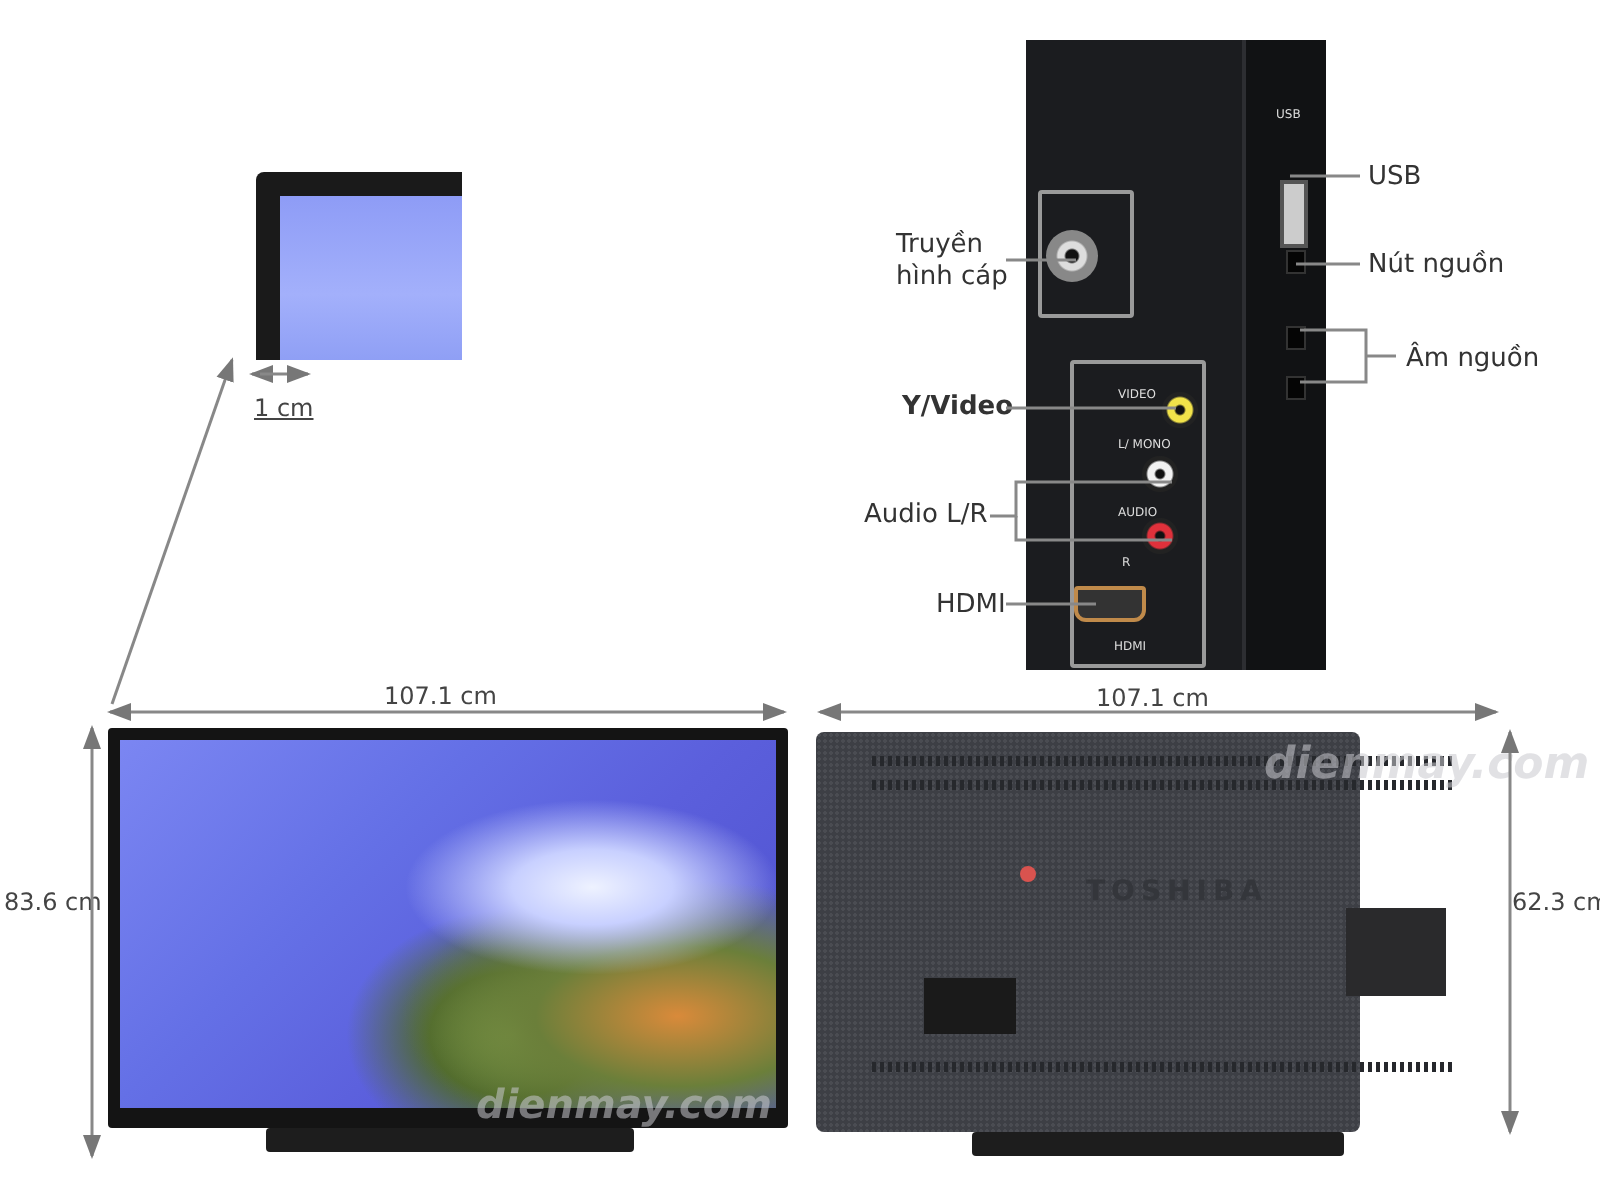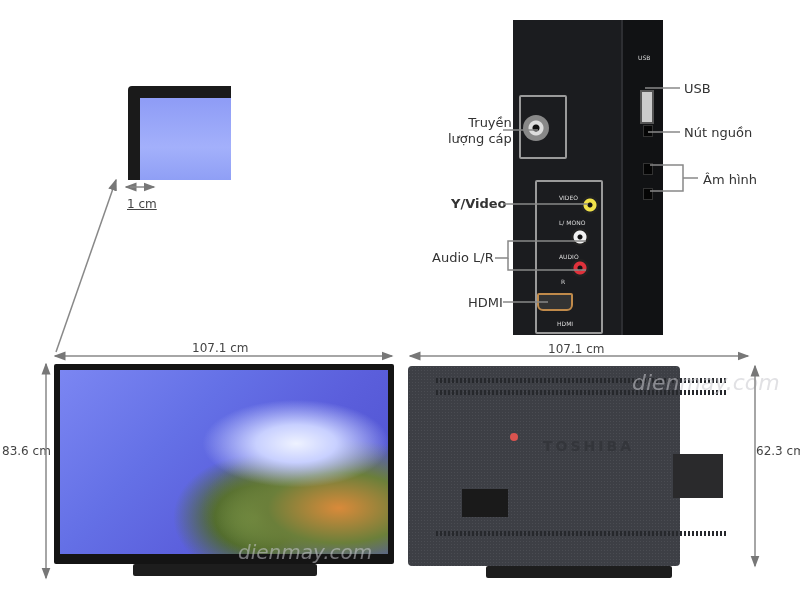--- a/index.html
+++ b/index.html
@@ -34,21 +34,21 @@
                background-image: radial-gradient(#4a4c52 1px, transparent 1px);
                background-size: 3px 3px; }
     .tv-back .vent { position: absolute; height: 5px; background: repeating-linear-gradient(90deg, #26282c 0 2px, transparent 2px 4px); }
     .tv-back .brand { position: absolute; left: 135px; top: 72px; font-size: 14px; font-weight: bold;
                       letter-spacing: 3px; color: #34363b; }
     .tv-back .sticker { position: absolute; left: 54px; top: 123px; width: 46px; height: 28px; background: #1a1a1a; }
     .tv-back .red-dot { position: absolute; left: 102px; top: 67px; width: 8px; height: 8px; border-radius: 50%; background: #d9534f; }
     .tv-back .port-panel { position: absolute; left: 265px; top: 88px; width: 50px; height: 44px; background: #2a2a2c; }
     .stand-back { left: 486px; top: 566px; width: 186px; height: 12px; background: #1d1d1d; border-radius: 2px; }
 
-    .watermark { font-size: 20px; font-style: italic; font-weight: normal; color: rgba(200,200,205,0.55); white-space: nowrap; }
+    .watermark { font-size: 20px; font-style: italic; font-weight: bold; color: rgba(200,200,205,0.55); white-space: nowrap; }
 
     
     .ports-photo { left: 513px; top: 20px; width: 148px; height: 315px; background: #1b1c1f; }
     .ports-photo .side { position: absolute; left: 108px; top: 0; width: 40px; height: 315px; background: #111214; border-left: 2px solid #2d2e32; }
     .ports-photo .box { position: absolute; border: 2px solid #9a9a9a; border-radius: 2px; }
     .ports-photo .coax { position: absolute; left: 10px; top: 95px; width: 26px; height: 26px; border-radius: 50%;
                          background: radial-gradient(circle, #111 0 3px, #ddd 4px 7px, #888 8px 13px); }
     .rca { position: absolute; width: 18px; height: 18px; border-radius: 50%; }
     .rca.yellow { background: radial-gradient(circle, #111 0 2px, #f1e24a 3px 6px, #222 7px); }
     .rca.white { background: radial-gradient(circle, #111 0 2px, #f2f2f2 3px 6px, #222 7px); }
@@ -84,31 +84,31 @@
   <div class="hdmi"></div>
   <span class="tiny" style="left:44px; top:300px;">HDMI</span>
   <div class="side"></div>
   <span class="tiny" style="left:125px; top:34px;">USB</span>
   <div class="usb-port"></div>
   <div class="btn-side" style="left:130px; top:105px;"></div>
   <div class="btn-side" style="left:130px; top:143px;"></div>
   <div class="btn-side" style="left:130px; top:168px;"></div>
 </div>
 
-<div class="abs label" style="left:448px; top:115px; text-align:right; line-height:16px;">
+<div class="abs label" style="left:448px; top:115px; text-align:left; line-height:16px;">
   <div>Truyền</div>
-  <div>lượng cáp</div>
+  <div>hình cáp</div>
 </div>
 <div class="abs label" style="left:451px; top:196px;font-weight:bold;">Y/Video</div>
 <div class="abs label" style="left:432px; top:250px;">Audio L/R</div>
 <div class="abs label" style="left:468px; top:295px;">HDMI</div>
 
 <div class="abs label" style="left:684px; top:81px;">USB</div>
 <div class="abs label" style="left:684px; top:125px;text-align:right;">Nút nguồn</div>
-<div class="abs label" style="left:703px; top:172px;">Âm hình</div>
+<div class="abs label" style="left:703px; top:172px;">Âm nguồn</div>
 
 <div class="abs dim-label" style="left:192px; top:341px;">107.1 cm</div>
 <div class="abs dim-label" style="left:2px; top:444px;">83.6 cm</div>
 <div class="abs tv-front">
   <div class="screen"></div>
 </div>
 <div class="abs stand-front"></div>
 <div class="abs watermark" style="left:238px; top:540px;">dienmay.com</div>
 
 <div class="abs dim-label" style="left:548px; top:342px;">107.1 cm</div>

